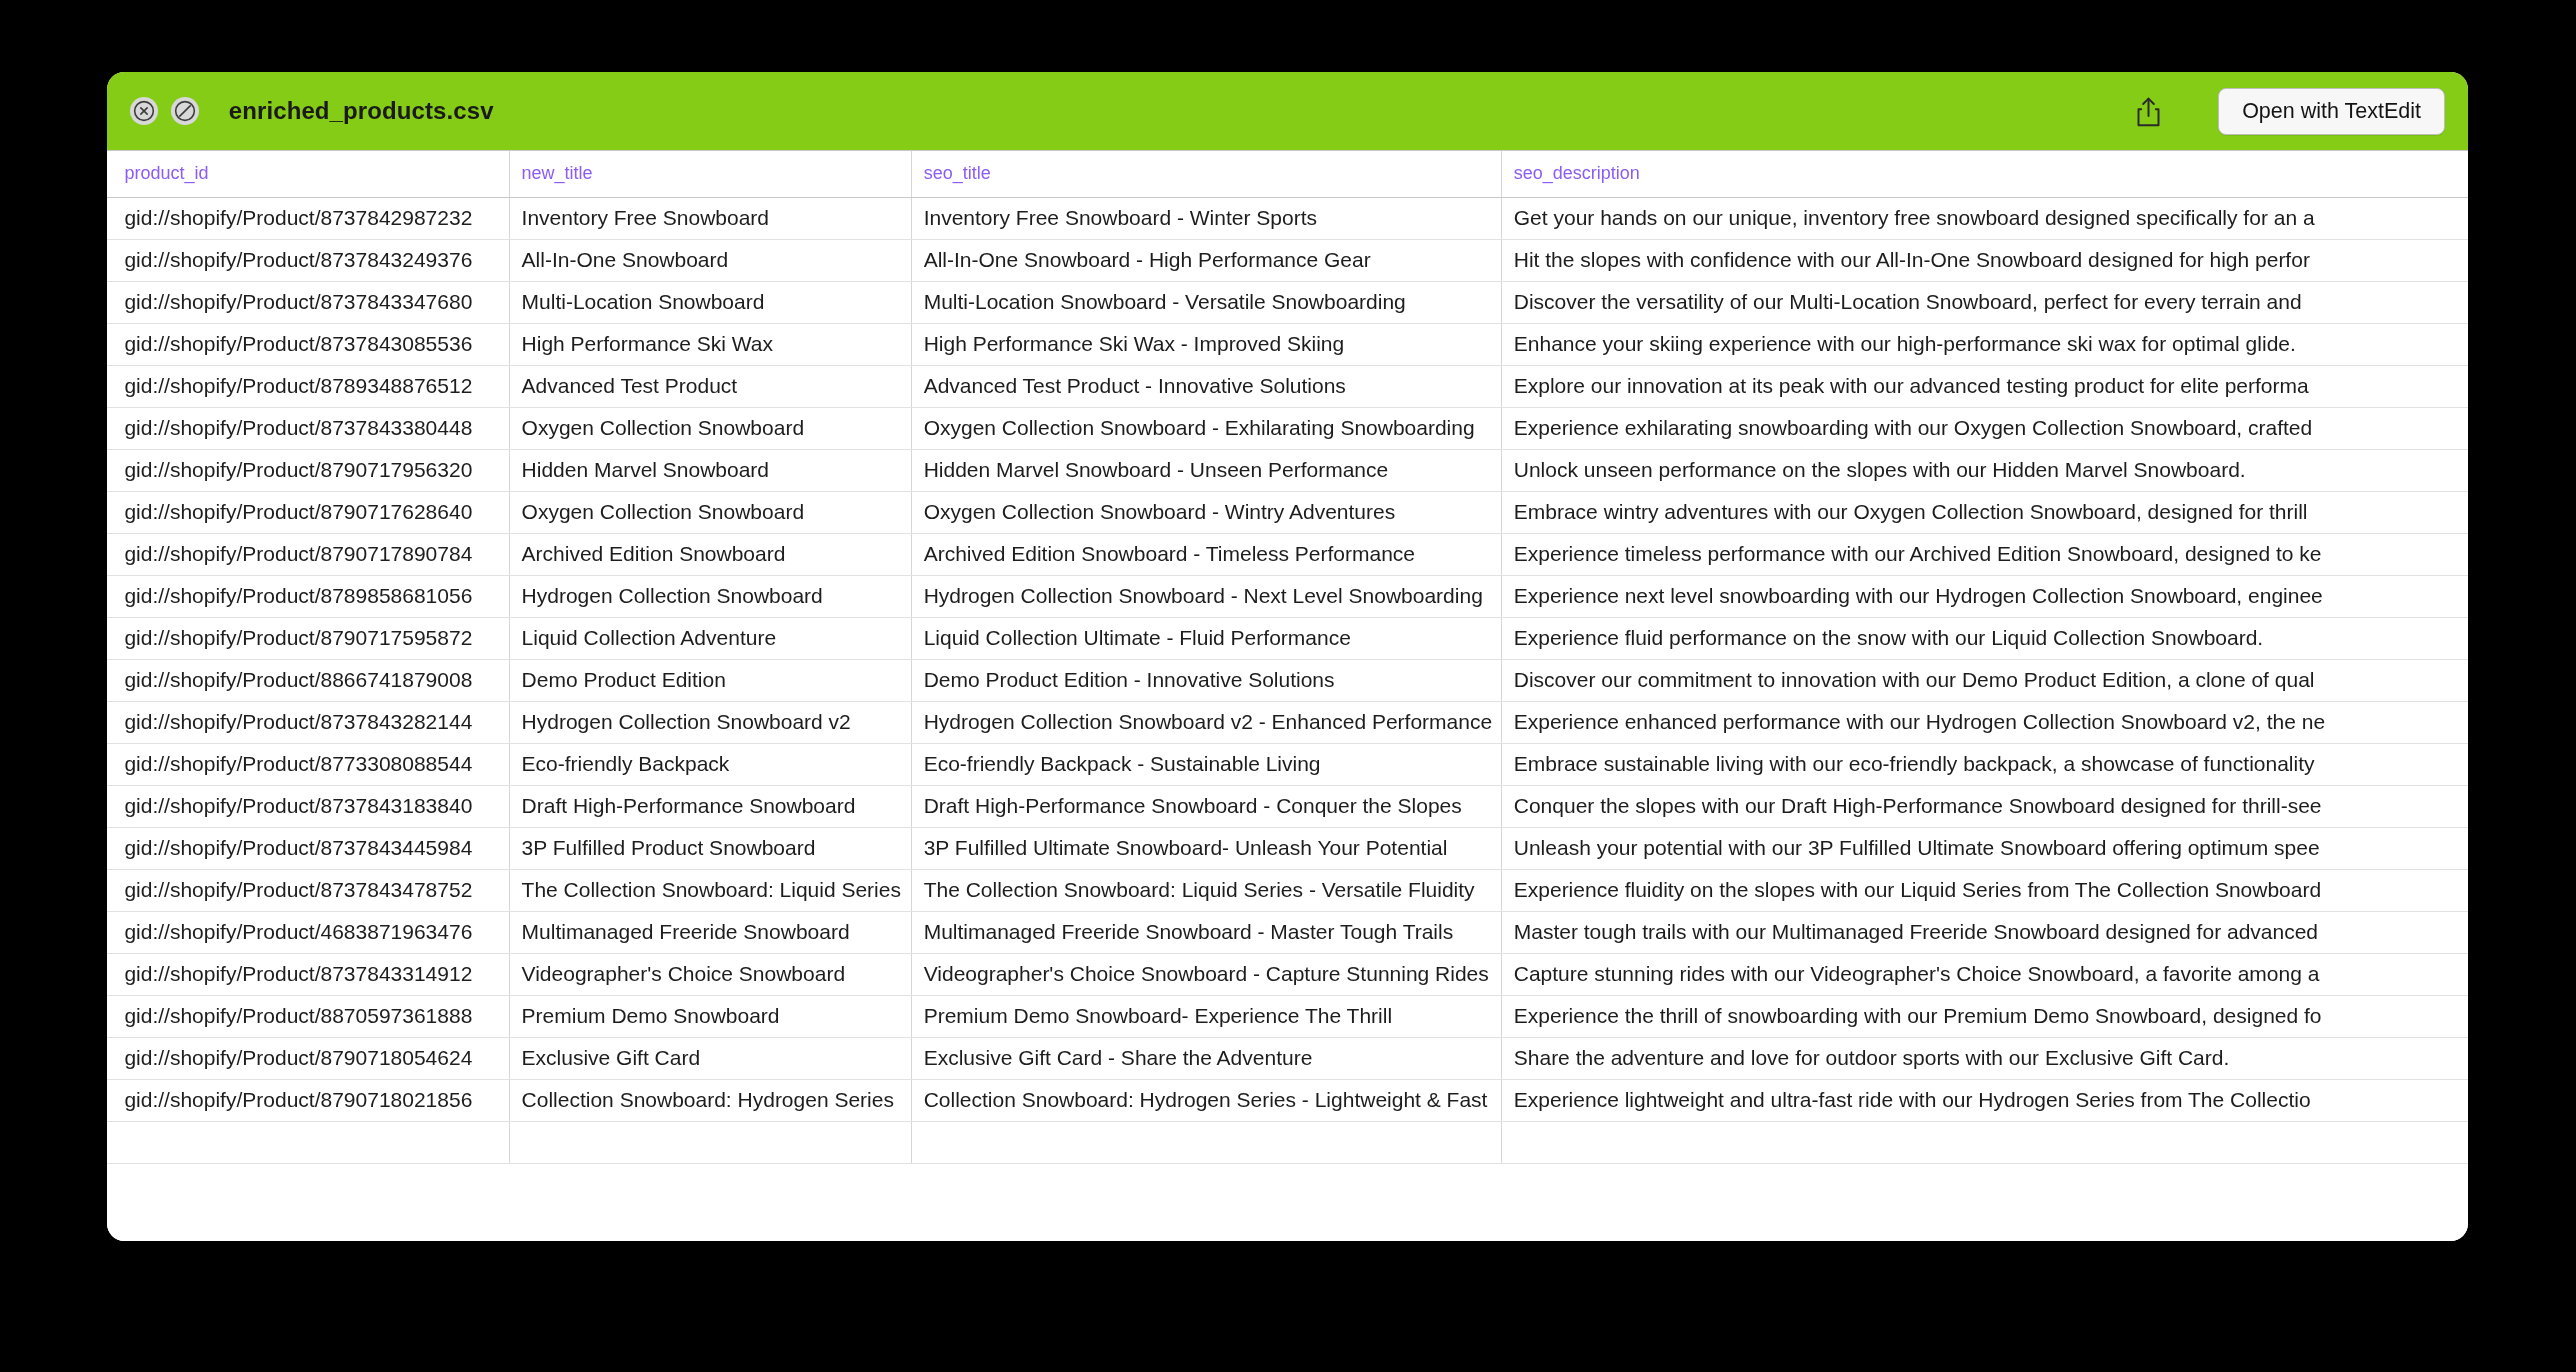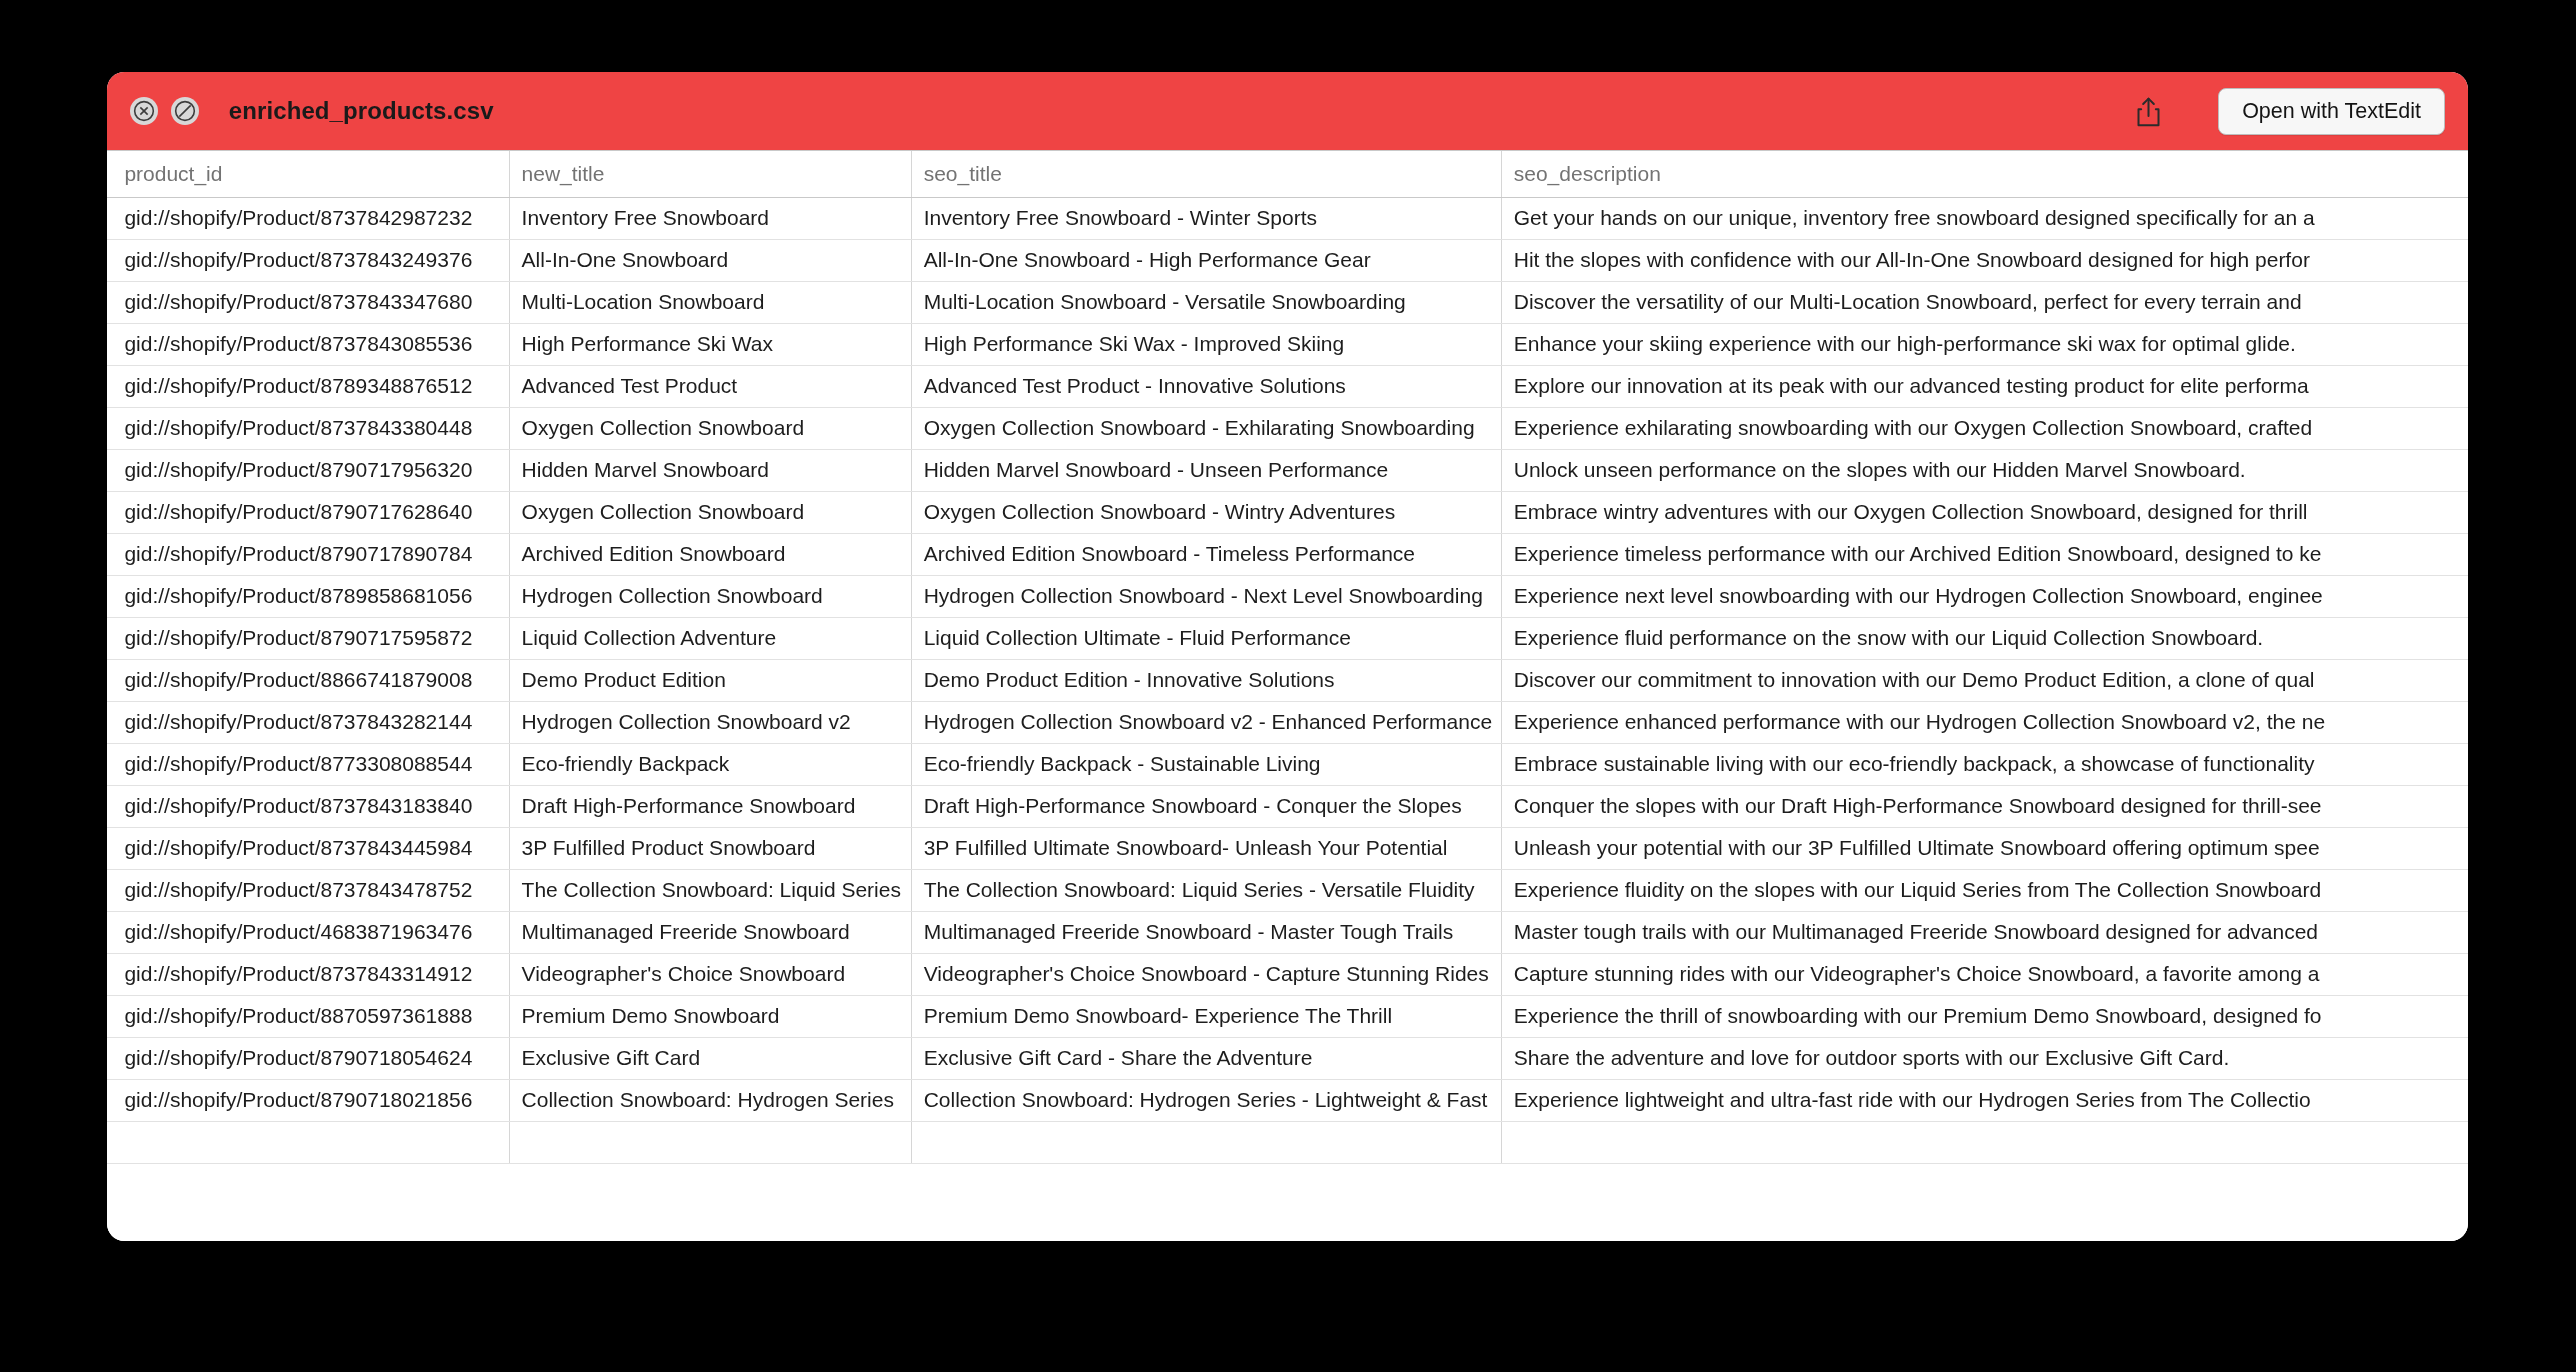--- a/index.html
+++ b/index.html
@@ -34,21 +34,21 @@
     overflow: hidden;
     display: flex;
     flex-direction: column;
   }
 
   
   .titlebar {
     position: relative;
     height: 79px;
     flex: 0 0 79px;
-    background: #ef4444;
+    background: #84cc16;
     border-bottom: 0.7px solid #c9c9c9;
     display: flex;
     align-items: center;
     padding: 0 23px;
   }
 
   .tb-left {
     display: flex;
     align-items: center;
     gap: 13.4px;
@@ -141,22 +141,22 @@
     height: 42px;
     white-space: nowrap;
     overflow: hidden;
     vertical-align: middle;
   }
 
   table.csv th {
     height: 46px;
     background: #ffffff;
     border-bottom: 0.7px solid #c9c9c9;
-    color: #737373;
-    font-size: 21px;
+    color: #8b5cf6;
+    font-size: 18px;
   }
 
   table.csv tr td:first-child,
   table.csv tr th:first-child {
     border-left: none;
     padding-left: 17.4px;
   }
 
   col.c0 { width: 402px; }
   col.c1 { width: 402px; }

